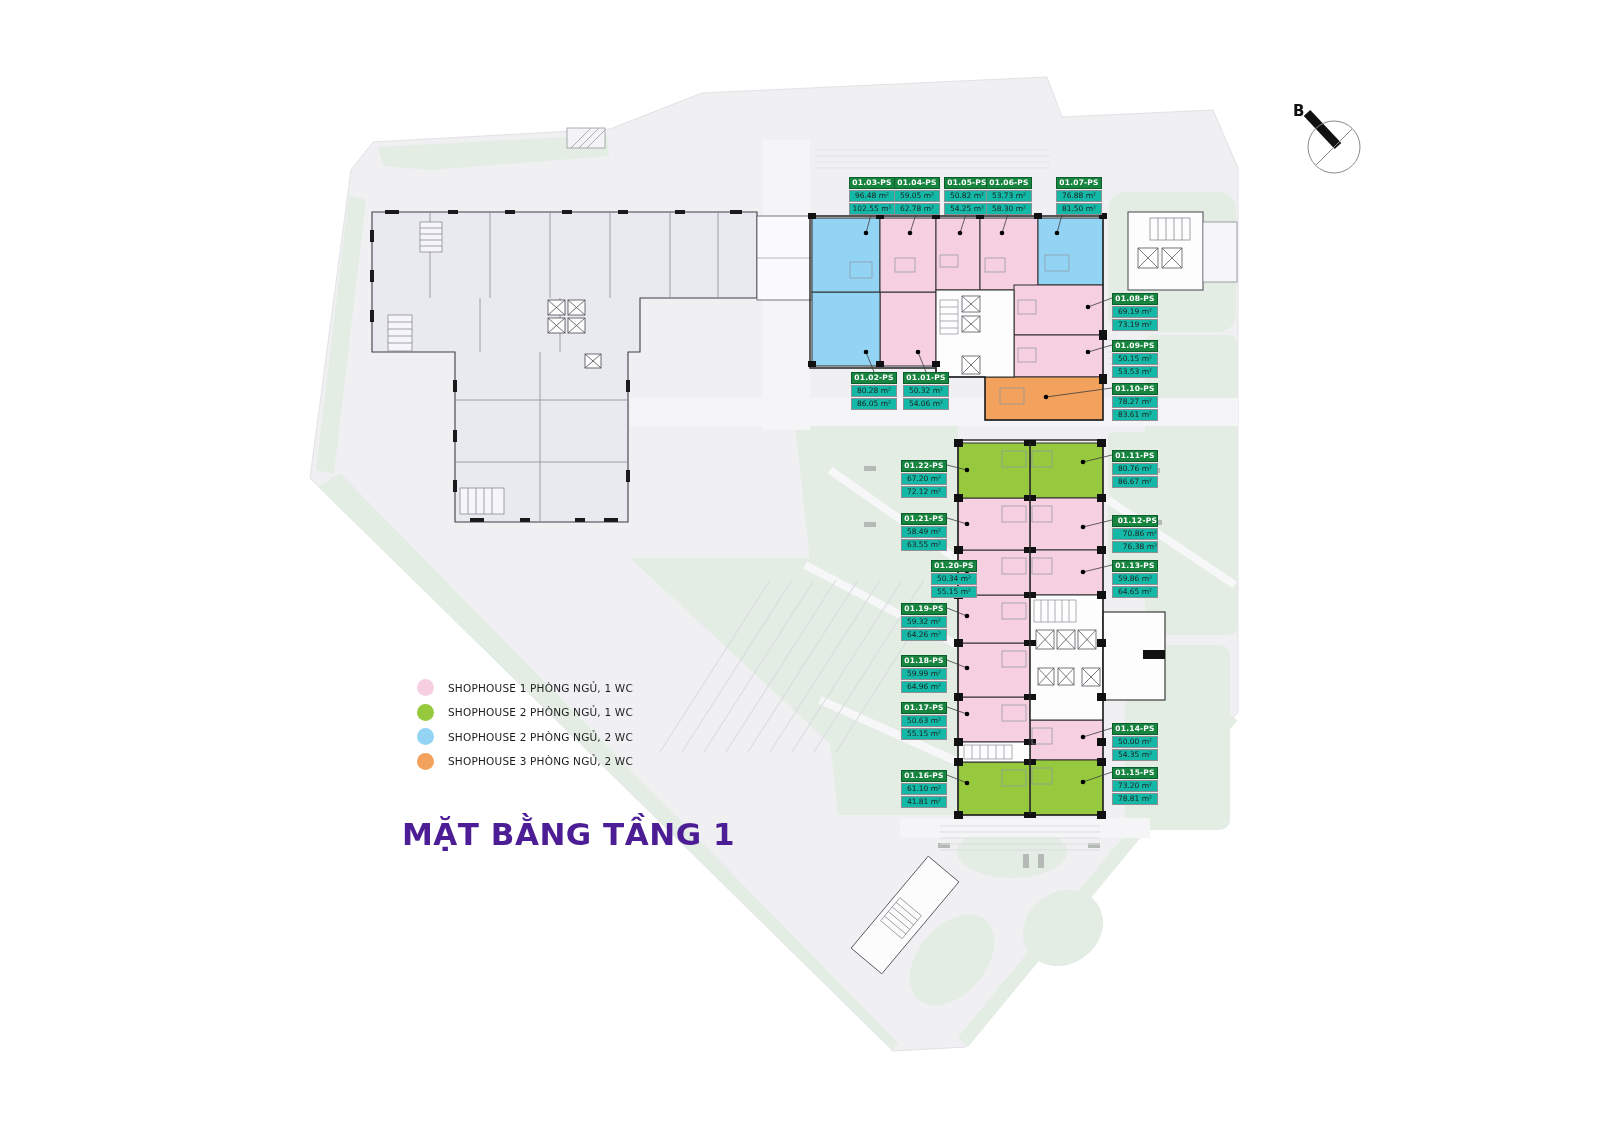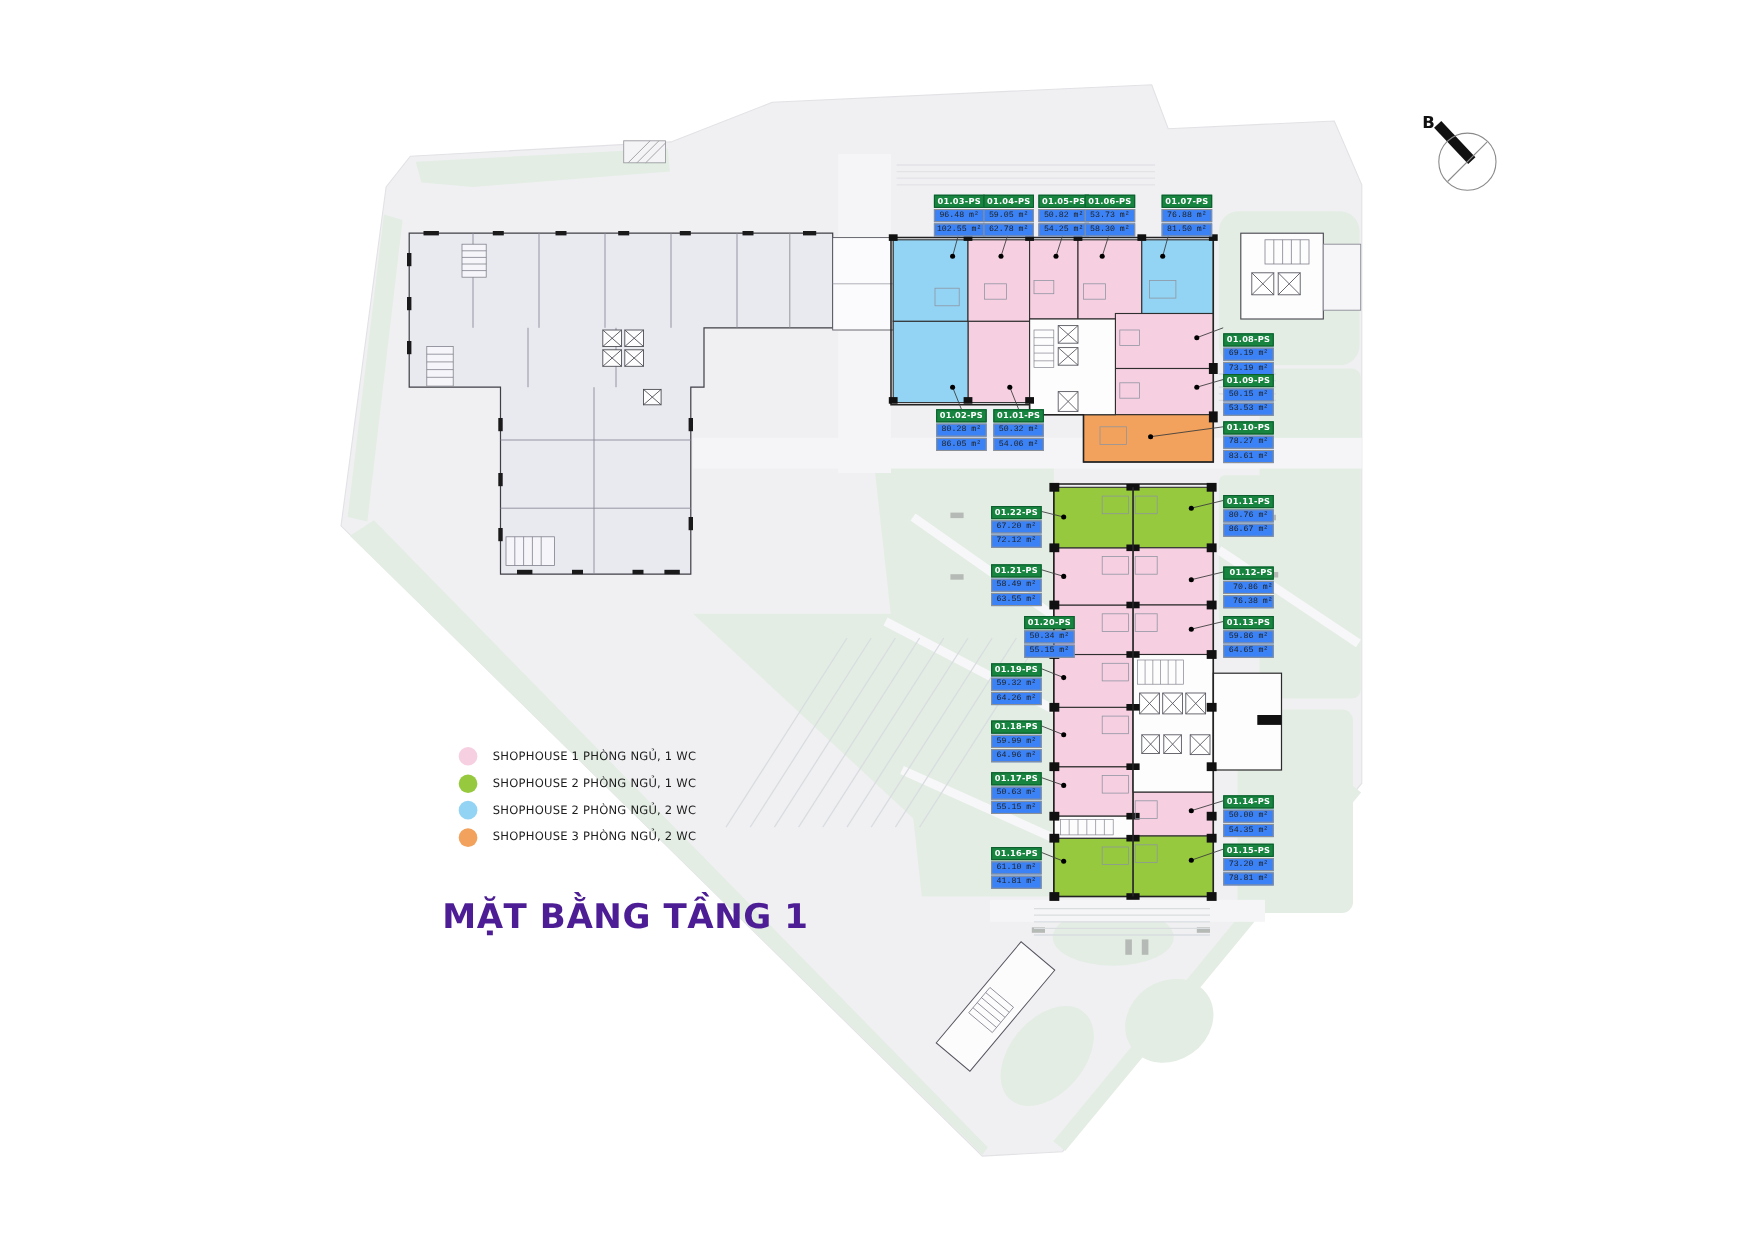--- a/index.html
+++ b/index.html
@@ -3,22 +3,22 @@
 <meta charset="utf-8">
 <style>
   html,body{margin:0;padding:0;background:#ffffff;}
   .stage{position:relative;width:1600px;height:1130px;overflow:hidden;
          font-family:"DejaVu Sans","Liberation Sans",sans-serif;background:#fff;}
   #plan-svg{position:absolute;left:0;top:0;}
   
   .ulabel{position:absolute;width:46px;z-index:5;text-align:center;cursor:default;}
   .ul-head{background:var(--hd,#17853f);color:#fff;font-weight:bold;font-size:7.5px;
            line-height:10px;border:1px solid #0c5e2e;letter-spacing:.2px;}
-  .ul-area{background:#3b82f6;border:1px solid #8d9094;font-size:7.5px;line-height:10px;
-           color:#1f1f1f;margin-top:1px;font-family:Liberation Mono, monospace;}
+  .ul-area{background:#14b8a6;border:1px solid #8d9094;font-size:7.5px;line-height:10px;
+           color:#1f1f1f;margin-top:1px;}
   
   .legend{position:absolute;left:417px;top:679px;z-index:5;}
   .lrow{display:flex;align-items:center;height:17px;margin-bottom:7.5px;}
   .ldot{width:17px;height:17px;border-radius:50%;margin-right:14px;flex:0 0 17px;}
   .ltext{font-size:10.5px;color:#1c1c1c;letter-spacing:.2px;white-space:nowrap;}
   
   .title{position:absolute;left:402px;top:816px;z-index:5;font-size:31px;font-weight:800;
          color:#15803a;letter-spacing:.5px;white-space:nowrap;}
 </style>
 </head>
@@ -444,21 +444,21 @@
       <div class="ulabel" style="left: 986px; top: 177px;">
         <div class="ul-head">01.06-PS</div>
         <div class="ul-area">53.73 m²</div>
         <div class="ul-area">58.30 m²</div>
       </div>
       <div class="ulabel" style="left: 1040px; top: 177px; padding-left: 16px;">
         <div class="ul-head">01.07-PS</div>
         <div class="ul-area">76.88 m²</div>
         <div class="ul-area">81.50 m²</div>
       </div>
-      <div class="ulabel" style="left: 1112px; top: 293px; margin-top: 10px;">
+      <div class="ulabel" style="left: 1112px; top: 293px;">
         <div class="ul-head">01.08-PS</div>
         <div class="ul-area">69.19 m²</div>
         <div class="ul-area">73.19 m²</div>
       </div>
       <div class="ulabel" style="left: 1112px; top: 340px;">
         <div class="ul-head">01.09-PS</div>
         <div class="ul-area">50.15 m²</div>
         <div class="ul-area">53.53 m²</div>
       </div>
       <div class="ulabel" style="left: 1112px; top: 383px;">

